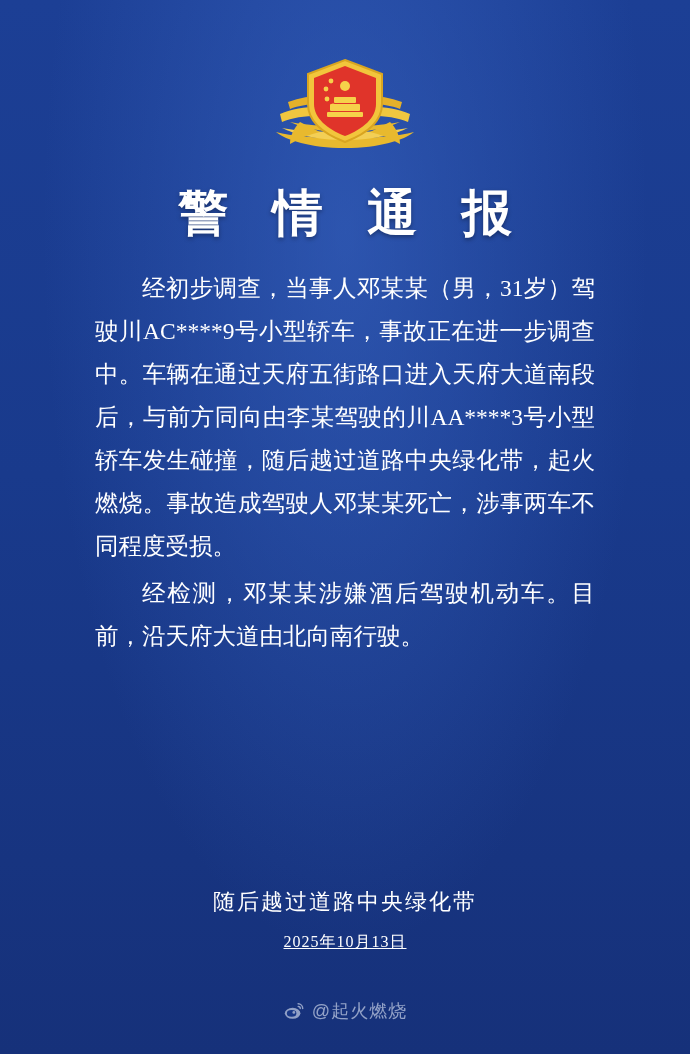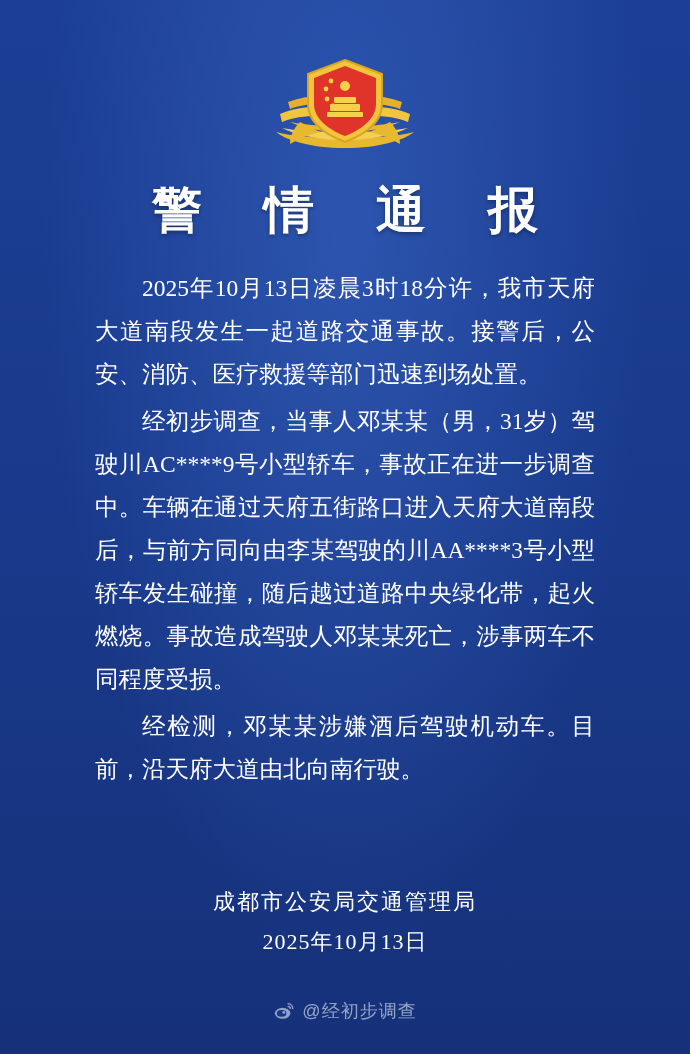--- a/index.html
+++ b/index.html
@@ -35,21 +35,21 @@
   .emblem-wrap svg { display: block; }
 
   
   .title {
     margin-top: 22px;
     font-size: 50px;
     font-weight: bold;
     letter-spacing: 16px;
     text-indent: 16px;
     color: #ffffff;
-    font-family: Liberation Mono, monospace;
+    font-family: Liberation Serif, serif;
     text-shadow: 0 2px 4px rgba(0,0,0,0.35);
     line-height: 1.1;
   }
 
   
   .body-text {
     margin-top: 26px;
     width: 500px;
     font-size: 23.5px;
     line-height: 43px;
@@ -68,23 +68,24 @@
     width: 500px;
     text-align: center;
     padding-bottom: 6px;
   }
   .sign-org {
     font-size: 22px;
     letter-spacing: 2px;
     line-height: 40px;
   }
   .sign-date {
-    font-size: 22px;
+    font-size: 16px;
     letter-spacing: 1px;
     line-height: 40px;
+    text-decoration: underline;
   }
 
   
   .footer {
     height: 86px;
     width: 100%;
     display: flex;
     align-items: center;
     justify-content: center;
     gap: 7px;
@@ -136,36 +137,35 @@
       </g>
 
       <path d="M30 70 C24 76 20 84 20 92 C30 86 40 82 50 80 Z" fill="#e8b92e"></path>
       <path d="M120 70 C126 76 130 84 130 92 C120 86 110 82 100 80 Z" fill="#e8b92e"></path>
     </svg>
   </div>
 
   <div class="title">警 情 通 报</div>
 
   <div class="body-text">
-    <p>2025年10月13日凌晨3时18分许，我市天府大道南段发生一起道路交通事故。接警后，公安、消防、医疗救援等部门迅速到场处置。</p>
     <p>经初步调查，当事人邓某某（男，31岁）驾驶川AC****9号小型轿车，事故正在进一步调查中。车辆在通过天府五街路口进入天府大道南段后，与前方同向由李某驾驶的川AA****3号小型轿车发生碰撞，随后越过道路中央绿化带，起火燃烧。事故造成驾驶人邓某某死亡，涉事两车不同程度受损。</p>
     <p>经检测，邓某某涉嫌酒后驾驶机动车。目前，沿天府大道由北向南行驶。</p>
   </div>
 
   <div class="signature">
-    <div class="sign-org">成都市公安局交通管理局</div>
+    <div class="sign-org">随后越过道路中央绿化带</div>
     <div class="sign-date">2025年10月13日</div>
   </div>
 
   <div class="footer">
     <span class="wb-icon">
       <svg width="22" height="22" viewBox="0 0 24 24" xmlns="http://www.w3.org/2000/svg">
         <ellipse cx="10.5" cy="14.5" rx="8.5" ry="6" fill="#dfe6f5"></ellipse>
         <ellipse cx="9.4" cy="14.6" rx="5.2" ry="3.6" fill="#1b3c8f"></ellipse>
         <circle cx="11.8" cy="13.6" r="1.5" fill="#dfe6f5"></circle>
         <path d="M16.5 4.2c2.8 0 5 2.3 5 5.1" stroke="#dfe6f5" stroke-width="1.6" fill="none" stroke-linecap="round"></path>
         <path d="M16.6 7.2c1.2 0 2.2 1 2.2 2.2" stroke="#dfe6f5" stroke-width="1.6" fill="none" stroke-linecap="round"></path>
       </svg>
     </span>
-    <span class="wb-text">@经初步调查</span>
+    <span class="wb-text">@起火燃烧</span>
   </div>
 
 </div>
 
 </body></html>

